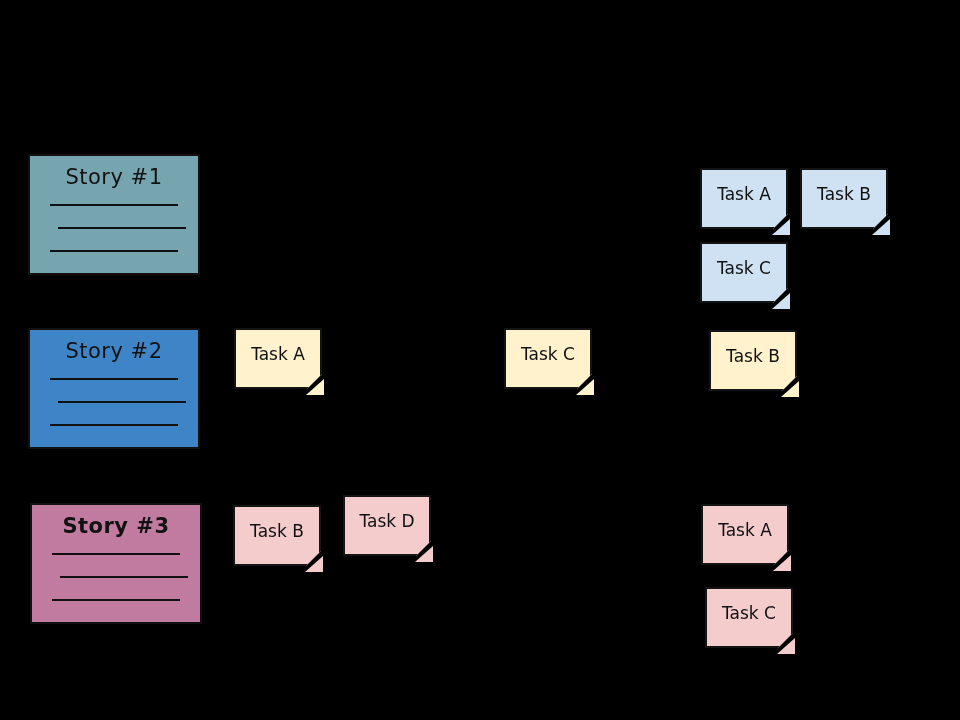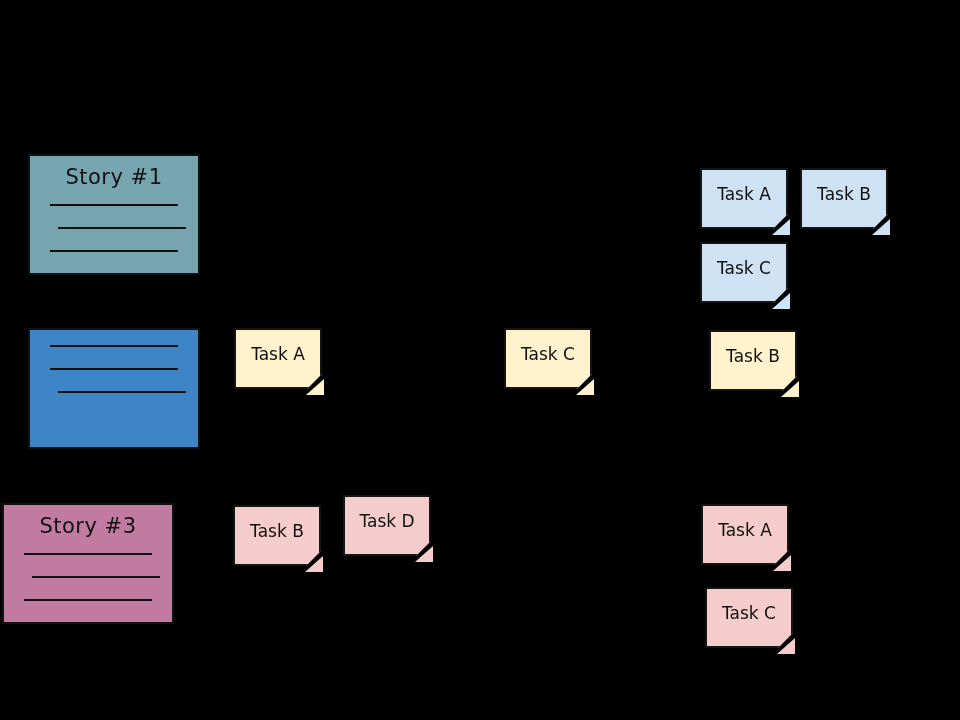--- a/index.html
+++ b/index.html
@@ -40,26 +40,27 @@
 <div class="canvas" style="background-color: rgb(0, 0, 0);">
 
   <div class="story" style="left: 28px; top: 154px; --fill: #76a5af;">
     <div class="story-title">Story #1</div>
     <div class="rule"></div>
     <div class="rule"></div>
     <div class="rule"></div>
   </div>
 
   <div class="story" style="left: 28px; top: 328px; --fill: #3d85c6;">
+    <div class="story-title">Story #2</div>
     <div class="rule"></div>
     <div class="rule"></div>
     <div class="rule"></div>
   </div>
 
-  <div class="story" style="left: 2px; top: 503px; --fill: #c27ba0;">
+  <div class="story" style="left: 30px; top: 503px; font-weight: bold; --fill: #c27ba0;">
     <div class="story-title">Story #3</div>
     <div class="rule"></div>
     <div class="rule"></div>
     <div class="rule"></div>
   </div>
 
   <div class="note" style="left: 700px; top: 168px; --fill: #cfe2f3;">
     <div class="paper"></div>
     <div class="fold"></div>
     <div class="note-label">Task A</div>

